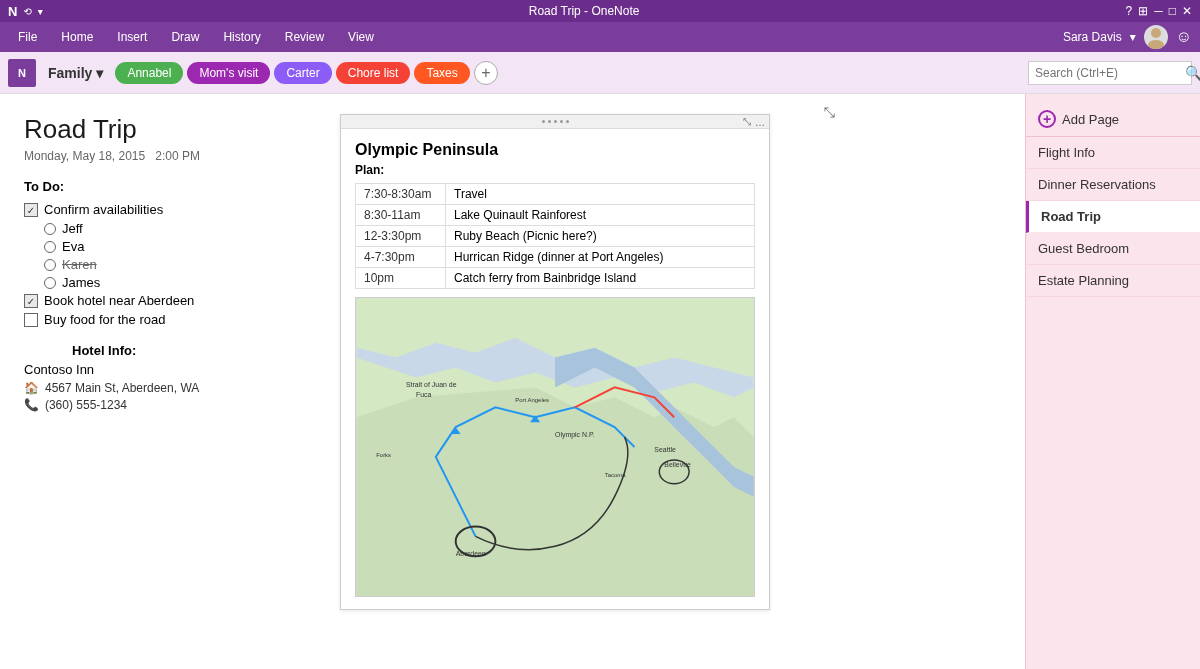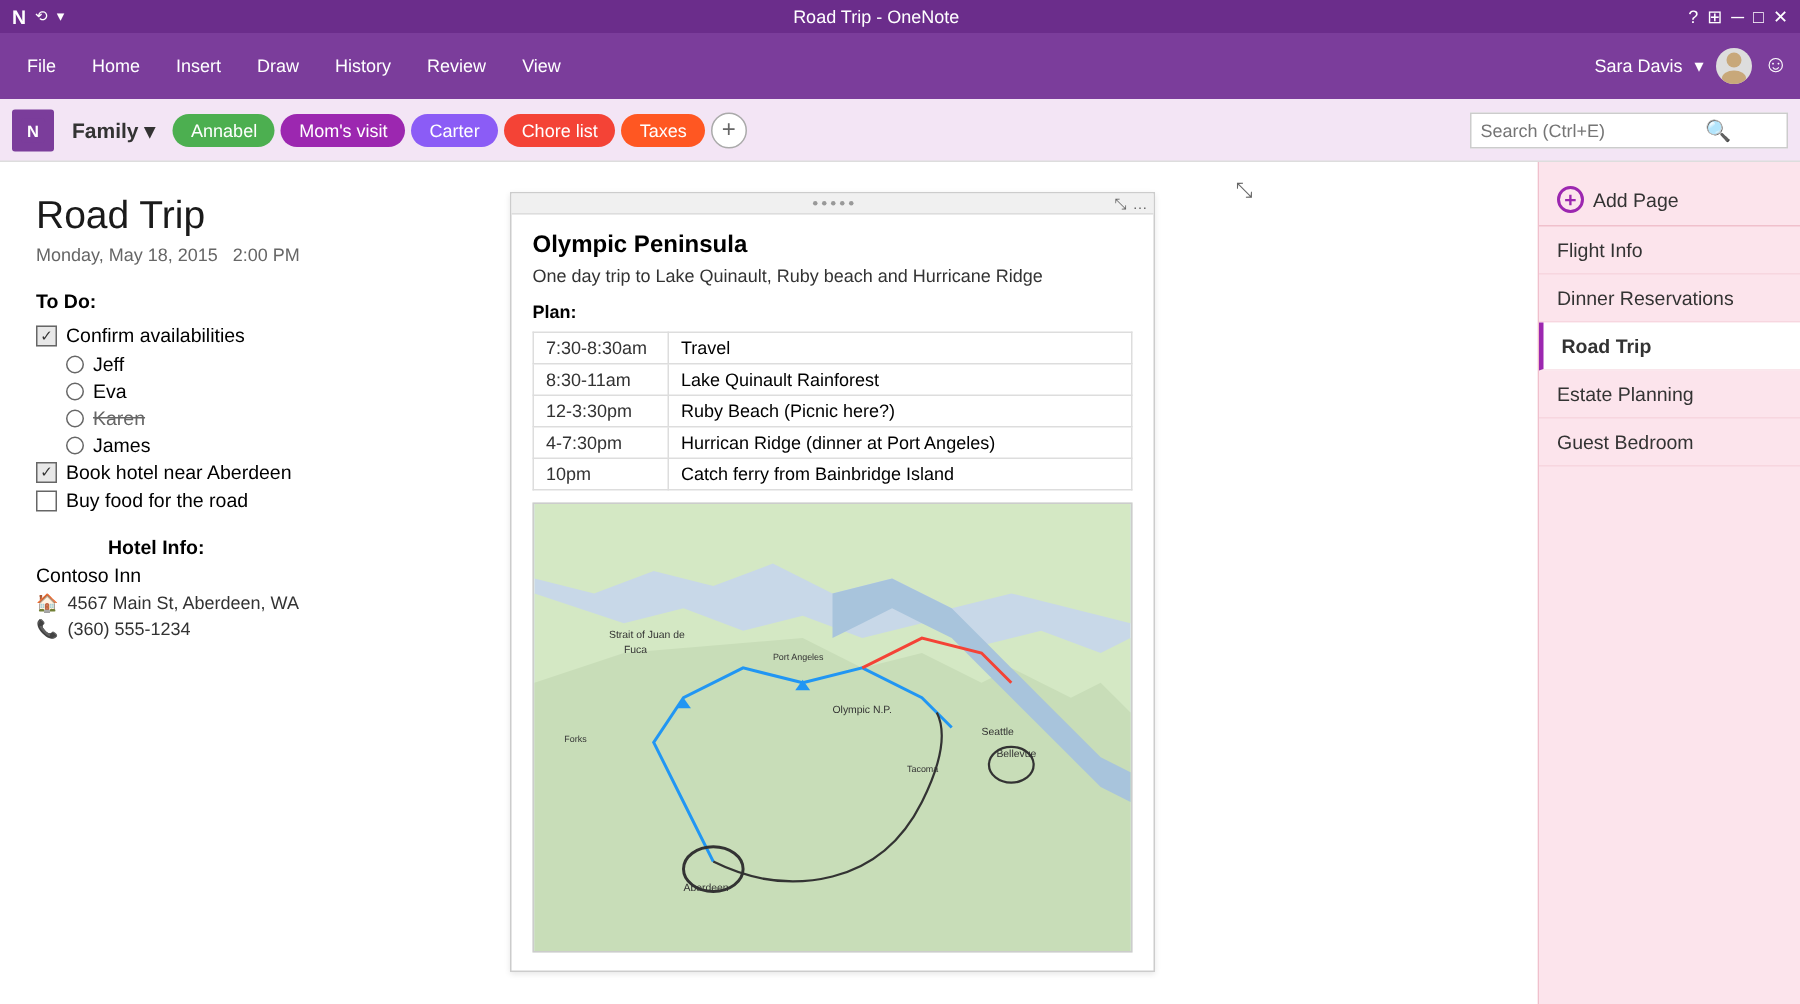--- a/index.html
+++ b/index.html
@@ -15,21 +15,21 @@
       padding: 0 8px;
       color: white;
       font-size: 11px;
     }
     .title-bar-left { display: flex; align-items: center; gap: 6px; }
     .title-bar-center { flex: 1; text-align: center; font-size: 12px; }
     .title-bar-right { display: flex; align-items: center; gap: 8px; }
 
     
     .menu-bar {
-      height: 44px;
+      height: 30px;
       background: #7b3d9b;
       display: flex;
       align-items: center;
       padding: 0 8px;
       color: white;
       font-size: 12px;
       gap: 4px;
     }
     .menu-item {
       padding: 4px 10px;
@@ -92,21 +92,21 @@
       color: #666;
       background: white;
     }
     .search-bar {
       margin-left: auto;
       display: flex;
       align-items: center;
       border: 1px solid #ccc;
       background: white;
       padding: 3px 6px;
-      width: 212px;
+      width: 164px;
     }
     .search-input {
       border: none;
       outline: none;
       font-size: 12px;
       width: 150px;
     }
 
     
     .main-layout {
@@ -414,21 +414,20 @@
         <div class="handle-dot"></div>
         <div class="handle-dot"></div>
         <div class="handle-dot"></div>
         <div class="note-box-controls">
           <span class="note-ctrl">⤡</span>
           <span class="note-ctrl">…</span>
         </div>
       </div>
       <div class="note-content">
         <div class="peninsula-title">Olympic Peninsula</div>
-        <div class="peninsula-subtitle">One day trip to Lake Quinault, Ruby beach and Hurricane Ridge</div>
         <div class="plan-label">Plan:</div>
         <table class="plan-table">
           <tbody>
             <tr>
               <td>7:30-8:30am</td>
               <td>Travel</td>
             </tr>
             <tr>
               <td>8:30-11am</td>
               <td>Lake Quinault Rainforest</td>
@@ -489,17 +488,17 @@
   </div>
 
   <div class="right-sidebar">
     <div class="add-page-btn">
       <div class="add-icon">+</div>
       <span>Add Page</span>
     </div>
     <div class="page-list-item">Flight Info</div>
     <div class="page-list-item">Dinner Reservations</div>
     <div class="page-list-item active">Road Trip</div>
+    <div class="page-list-item">Guest Bedroom</div>
     <div class="page-list-item">Estate Planning</div>
-    <div class="page-list-item">Guest Bedroom</div>
   </div>
 
 </div>
 
 </body></html>

